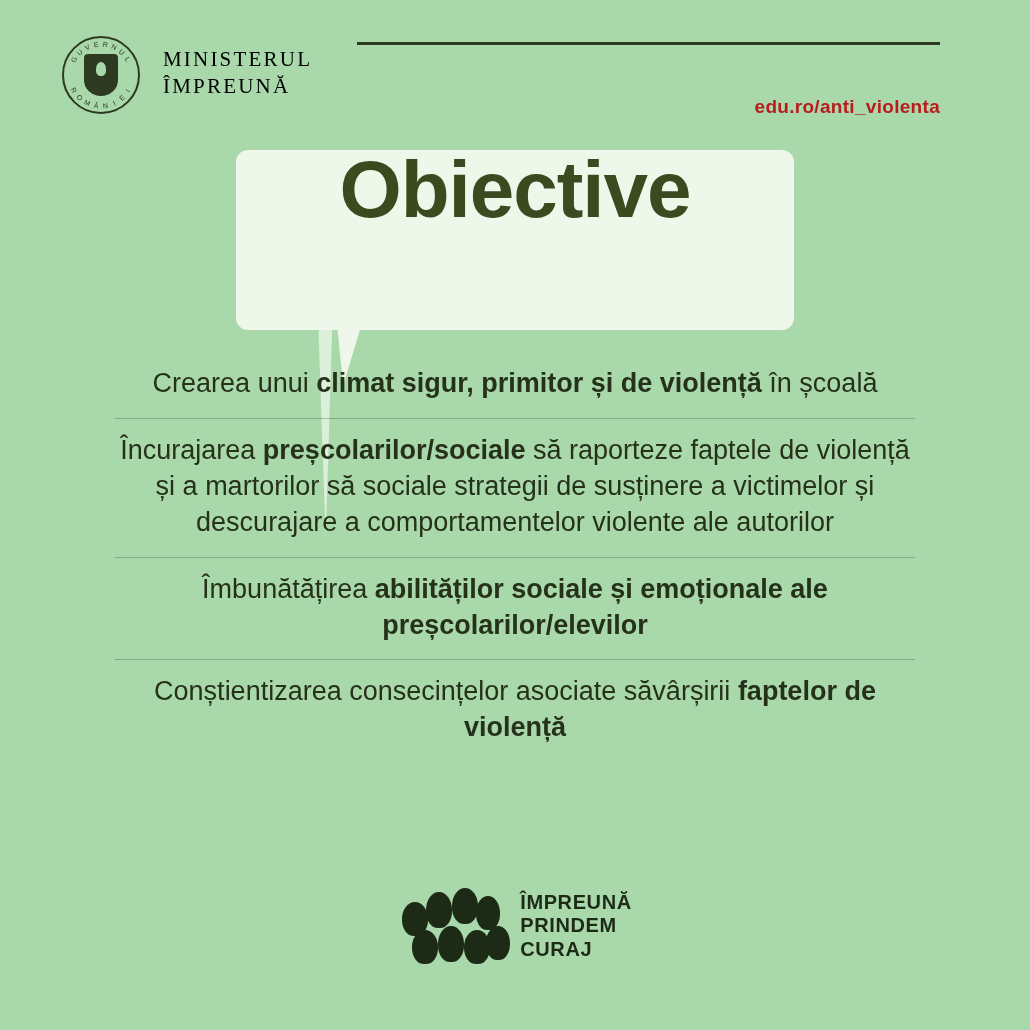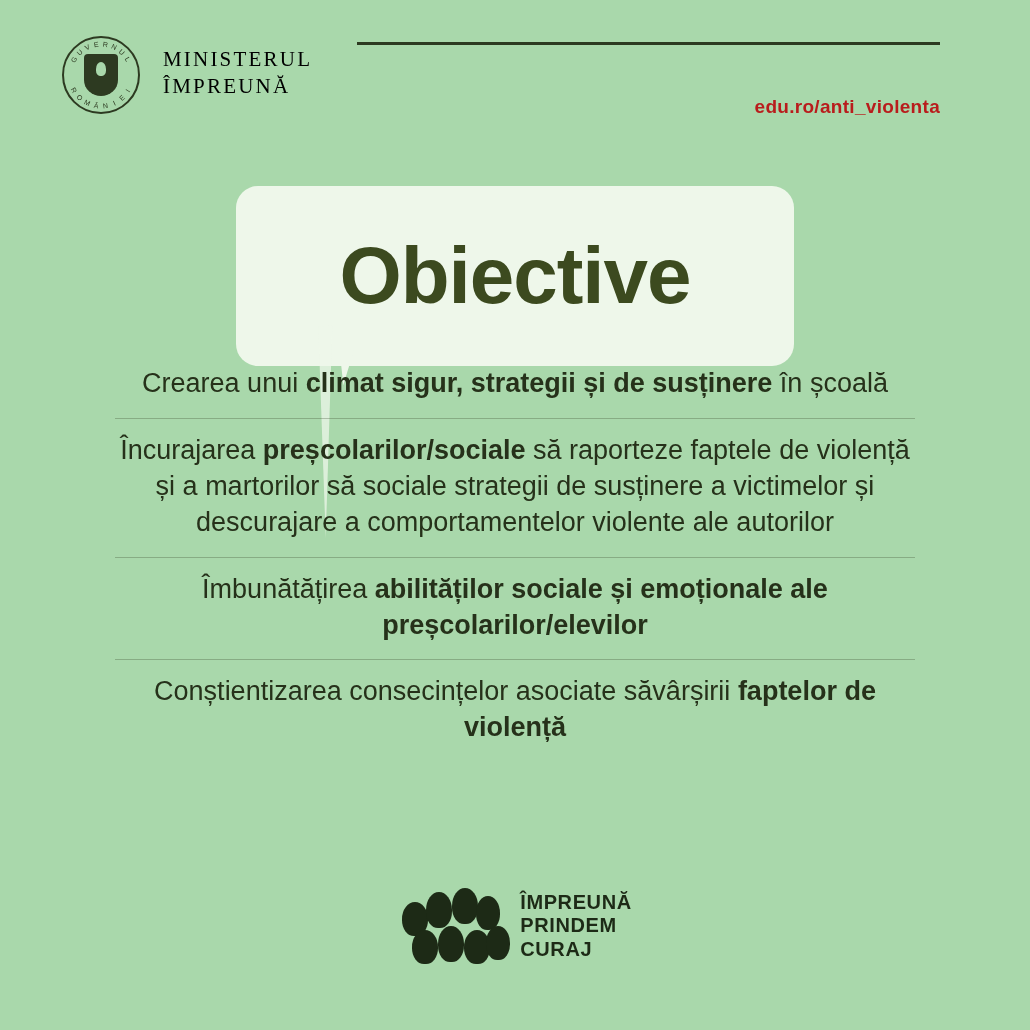--- a/index.html
+++ b/index.html
@@ -108,26 +108,25 @@
     position: absolute;
     left: 236px;
     top: 150px;
     width: 558px;
     height: 180px;
   }
   .bubble {
     width: 100%;
     height: 100%;
     background: #eef7ea;
-    border-radius: 22px;
+    border-radius: 12px;
     display: flex;
-    align-items: center;
+    align-items: flex-start;
     justify-content: center;
     box-shadow: 0 0 0 0 rgba(0,0,0,0);
-    margin-top: 36px;
   }
   .bubble-title {
     font-size: 80px;
     font-weight: bold;
     color: #3c4a1f;
     letter-spacing: -1px;
     line-height: 1;
   }
   .bubble-tail {
     position: absolute;
@@ -243,21 +242,21 @@
 
 <div class="bubble-wrap">
   <div class="bubble">
     <div class="bubble-title">Obiective</div>
   </div>
   <div class="bubble-tail"></div>
   <div class="bubble-tail-2"></div>
 </div>
 
 <div class="objectives" id="objectivesList">
-    <div class="objective"><span>Crearea unui </span><b>climat sigur, strategii și de susținere</b><span> în școală</span></div>
+    <div class="objective"><span>Crearea unui </span><b>climat sigur, primitor și de violență</b><span> în școală</span></div>
     <div class="objective"><span>Încurajarea </span><b>preșcolarilor/sociale</b><span> să raporteze faptele de violență și a martorilor să sociale strategii de susținere a victimelor și descurajare a comportamentelor violente ale autorilor</span></div>
     <div class="objective"><span>Îmbunătățirea </span><b>abilităților sociale și emoționale ale preșcolarilor/elevilor</b></div>
     <div class="objective"><span>Conștientizarea consecințelor asociate săvârșirii </span><b>faptelor de violență</b></div>
   </div>
 
 <div class="footer-logo">
   <div class="faces" id="faces">
       <div class="face" style="left: 4px; top: 16px; width: 26px; height: 34px;"></div>
       <div class="face" style="left: 28px; top: 6px; width: 26px; height: 36px;"></div>
       <div class="face" style="left: 54px; top: 2px; width: 26px; height: 36px;"></div>

